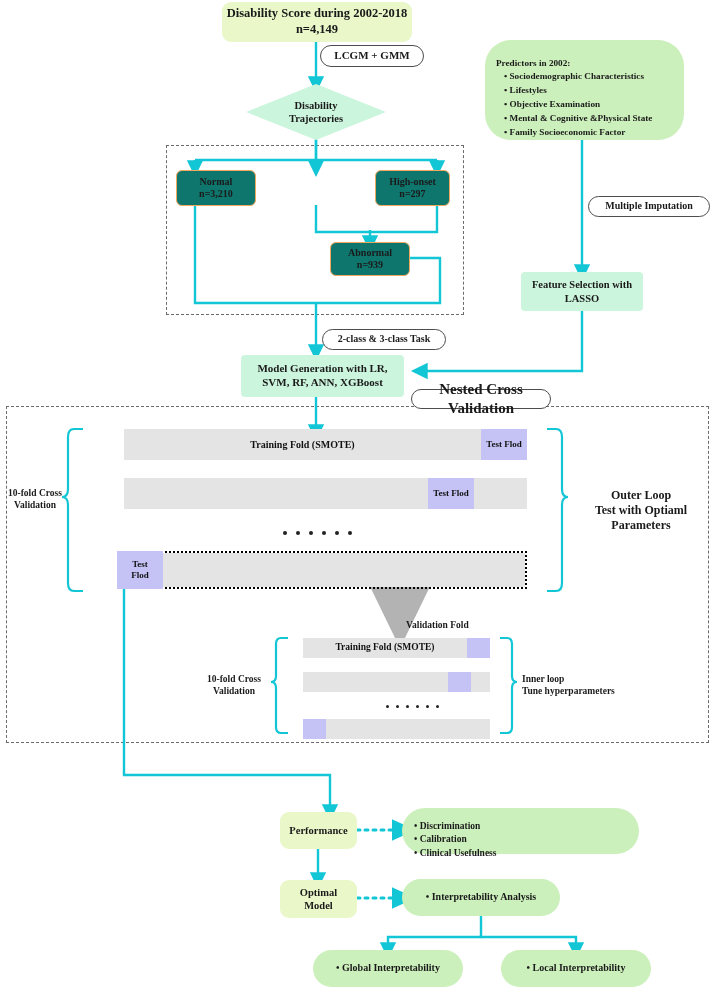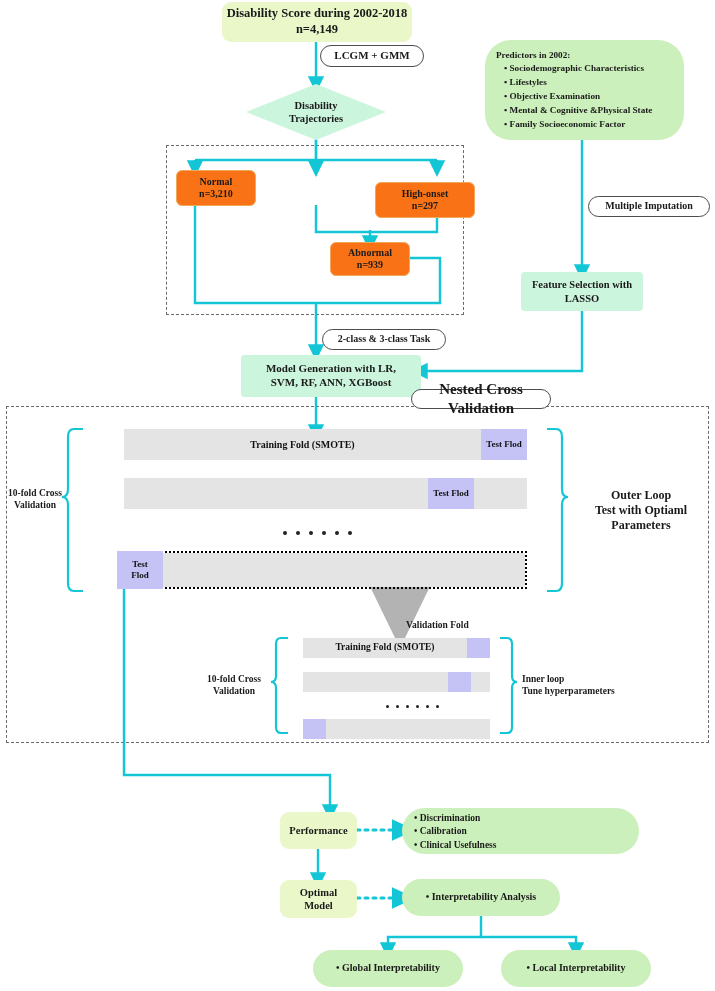--- a/index.html
+++ b/index.html
@@ -1,35 +1,35 @@
 <!DOCTYPE html>
 <html><head>
 <meta charset="utf-8">
 <style>
   html,body{margin:0;padding:0;background:#ffffff;}
   body{font-family:"Liberation Serif", serif;}
   #canvas{position:relative;width:715px;height:991px;overflow:hidden;background:#fff;}
   .node{position:absolute;box-sizing:border-box;display:flex;align-items:center;justify-content:center;text-align:center;font-weight:bold;color:#1a1a1a;line-height:1.25;}
   .green-soft{background:#e9f7c9;border-radius:9px;}
   .green-mint{background:#ccf5dd;border-radius:4px;}
-  .yellowbox{background:#f97316;border:1.3px solid #f0a95c;border-radius:6px;}
+  .yellowbox{background:#0f766e;border:1.3px solid #f0a95c;border-radius:6px;}
   .pill{background:#ffffff;border:1.2px solid #4d4d4d;border-radius:16px;}
   .diamond-wrap{position:absolute;}
   .lbl{position:absolute;font-weight:bold;color:#1a1a1a;text-align:center;line-height:1.25;}
   .bar{position:absolute;background:#e4e4e4;}
   .bar-test{position:absolute;background:#c5c3f5;}
   .bartxt{position:absolute;display:flex;align-items:center;justify-content:center;font-weight:bold;color:#111;text-align:center;line-height:1.2;}
   .dashbox{position:absolute;border:1.6px dashed #6b6b6b;box-sizing:border-box;}
   .dotbox{position:absolute;border:2px dotted #000;box-sizing:border-box;}
   svg.overlay{position:absolute;left:0;top:0;width:715px;height:991px;pointer-events:none;}
   .dots{position:absolute;display:flex;gap:9px;align-items:center;}
   .dots i{display:block;width:4px;height:4px;background:#222;border-radius:50%;}
   .dots.small i{width:3px;height:3px;}
   .multiline{white-space:pre-line;}
-  .bullets{position:absolute;font-weight:bold;color:#1a1a1a;line-height:1.42;white-space:pre-line;}
+  .bullets{position:absolute;font-weight:bold;color:#1a1a1a;line-height:1.42;white-space:pre-line;margin-top:8px;}
 </style>
 </head>
 <body>
 
 <div id="canvas">
 
   <div class="dashbox" style="left:166px;top:145px;width:298px;height:170px;"></div>
   <div class="dashbox" style="left:6px;top:406px;width:703px;height:337px;"></div>
 
   <svg class="overlay" viewBox="0 0 715 991">
@@ -123,34 +123,34 @@
     <span>Multiple Imputation</span>
   </div>
 
   <div class="node green-mint multiline" style="left:521px;top:272px;width:122px;height:39px;font-size:10.5px;">Feature Selection with
 LASSO</div>
 
   <div class="node yellowbox multiline" style="left:176px;top:170px;width:80px;height:36px;font-size:10px;flex-direction:column;">
     <span>Normal</span>
     <span>n=3,210</span>
   </div>
-  <div class="node yellowbox multiline" style="left:375px;top:182px;width:100px;height:36px;font-size:10px;flex-direction:column;">
+  <div class="node yellowbox multiline" style="left:375px;top:170px;width:75px;height:36px;font-size:10px;flex-direction:column;">
     <span>High-onset</span>
     <span>n=297</span>
   </div>
   <div class="node yellowbox multiline" style="left:330px;top:242px;width:80px;height:34px;font-size:10px;flex-direction:column;">
     <span>Abnormal</span>
     <span>n=939</span>
   </div>
 
   <div class="node pill" style="left:322px;top:329px;width:124px;height:21px;font-size:10px;">
     <span>2-class &amp; 3-class Task</span>
   </div>
 
-  <div class="node green-mint multiline" style="left:241px;top:355px;width:180px;height:42px;font-size:11px;">Model Generation with LR,
+  <div class="node green-mint multiline" style="left:241px;top:355px;width:163px;height:42px;font-size:11px;">Model Generation with LR,
 SVM, RF, ANN, XGBoost</div>
 
   <div class="node pill" style="left:411px;top:389px;width:140px;height:20px;font-size:15px;justify-content:flex-end;">
     <span>Nested Cross Validation</span>
   </div>
 
   <div class="lbl multiline" style="left:4px;top:488px;width:62px;font-size:9.5px;">10-fold Cross
 Validation</div>
   <div class="lbl multiline" style="left:568px;top:488px;width:146px;font-size:12px;">Outer Loop
 Test with Optiaml Parameters</div>

